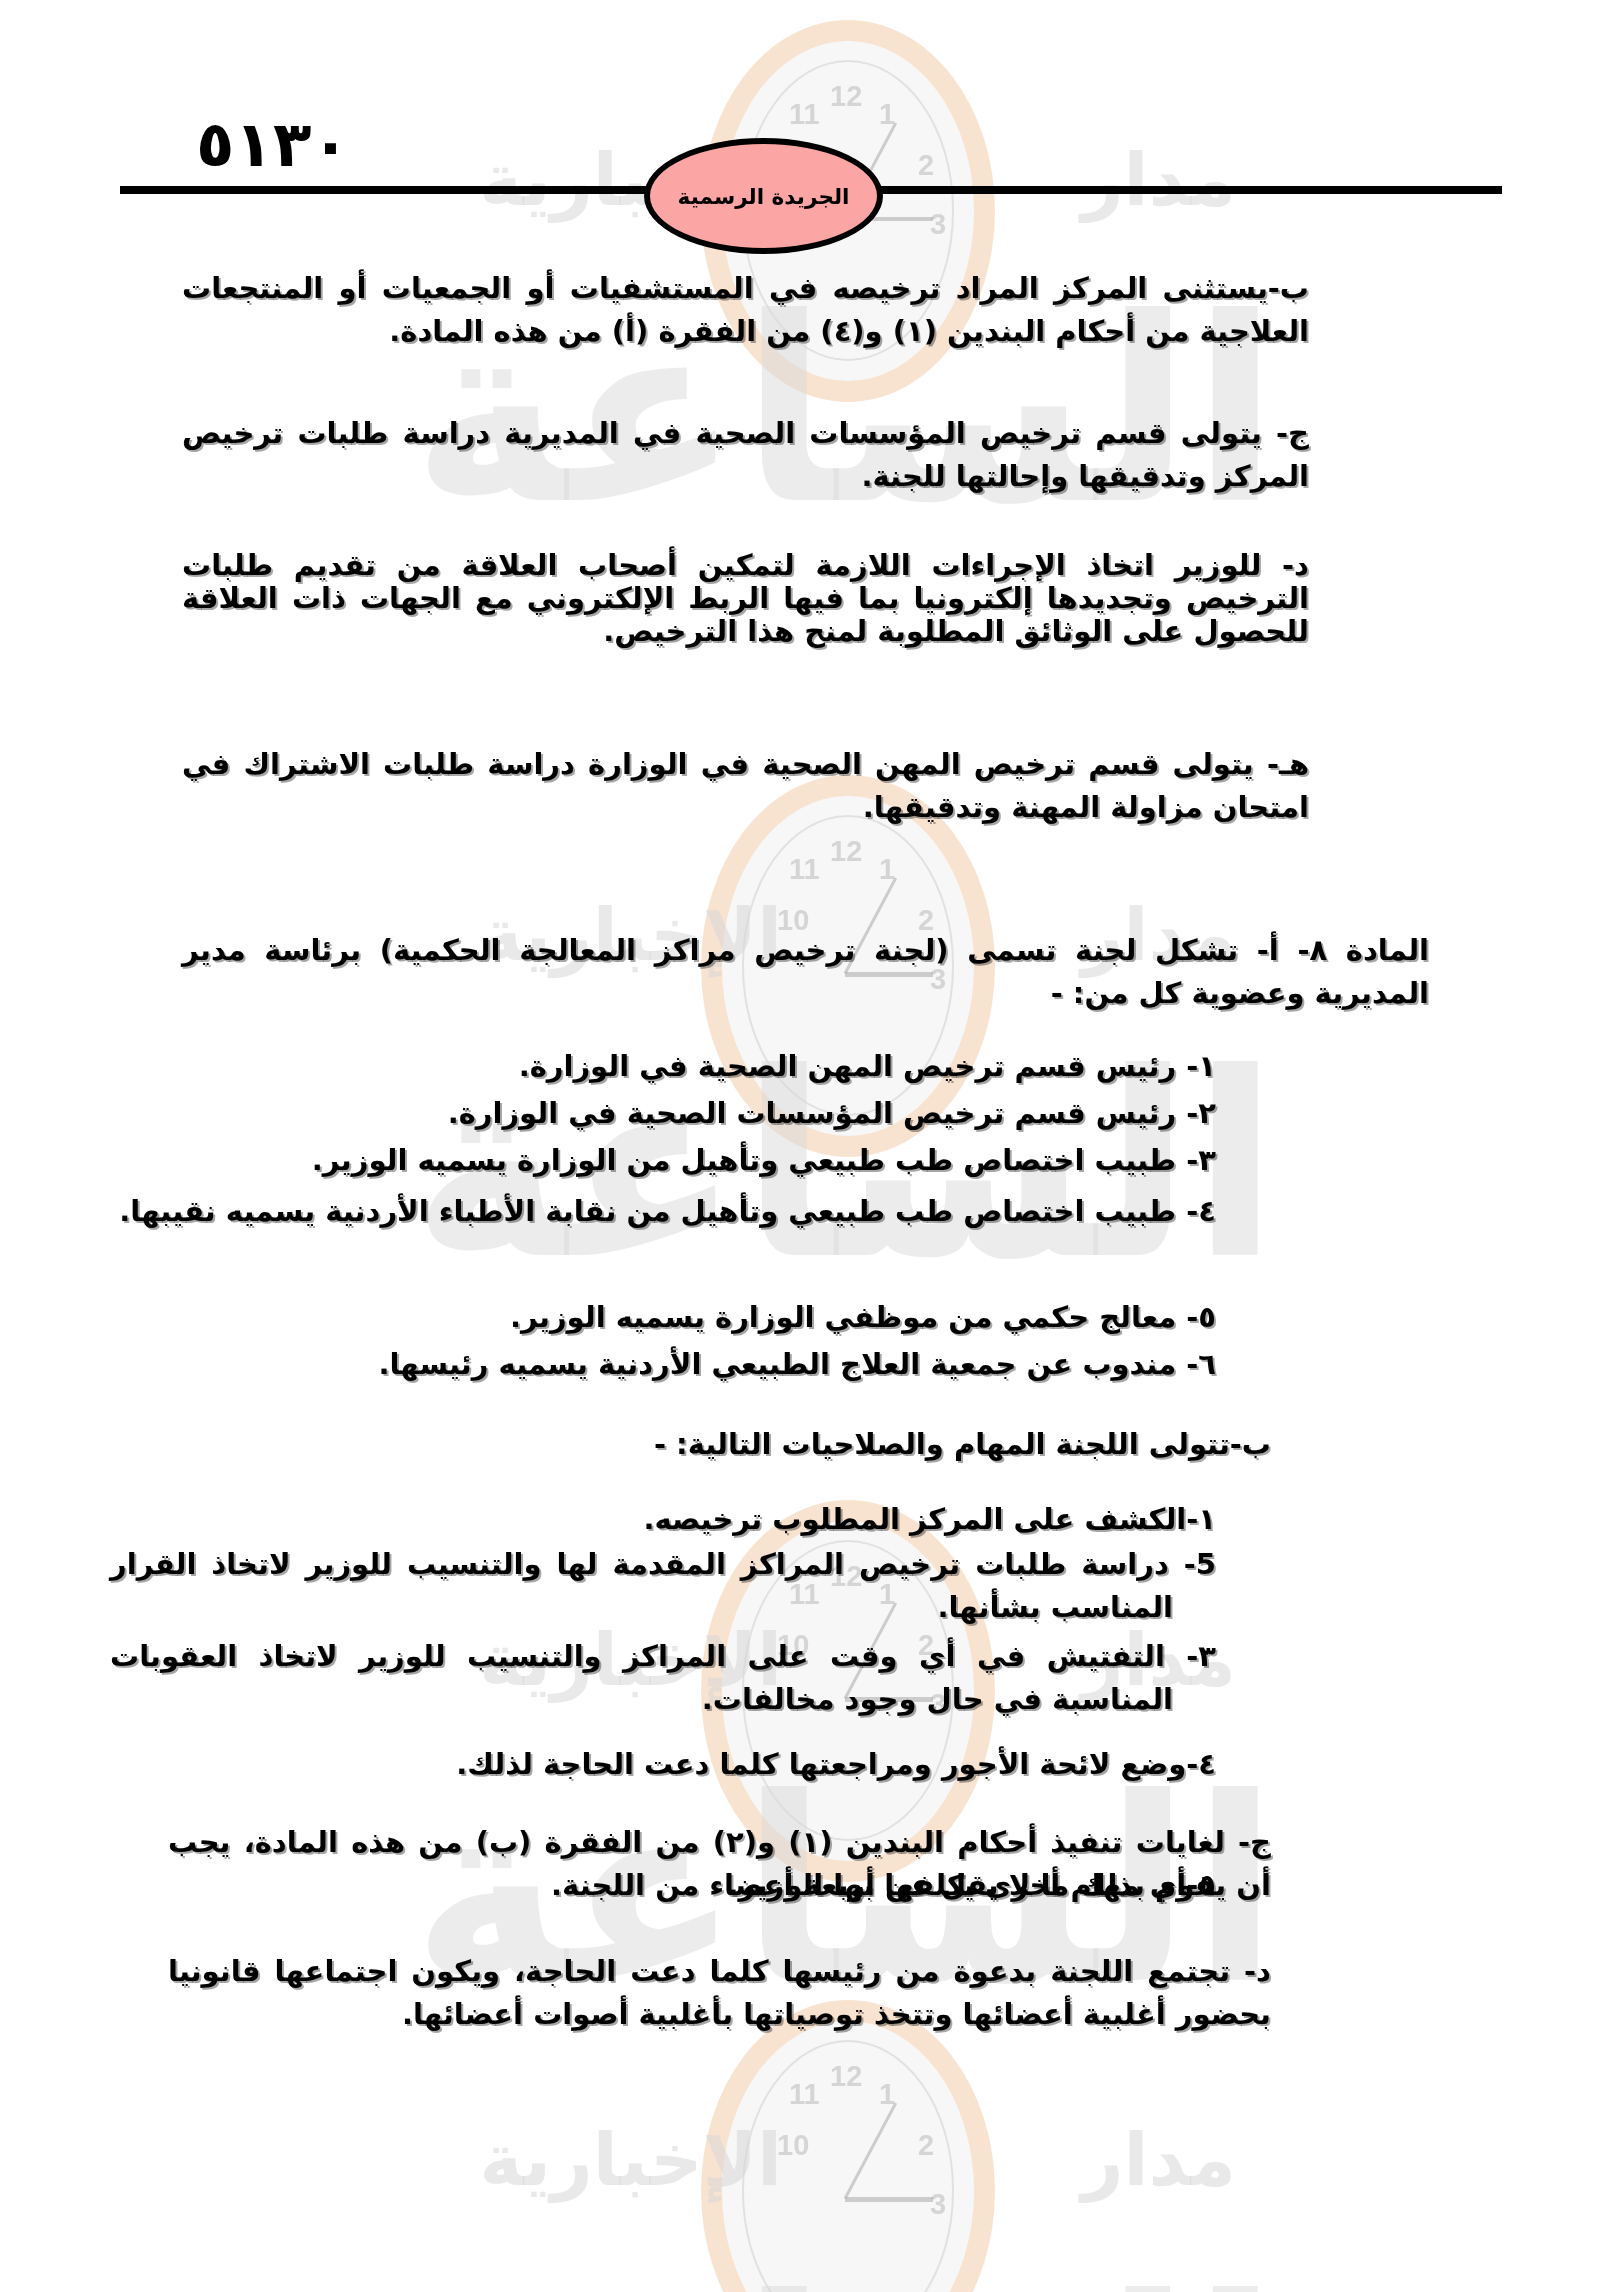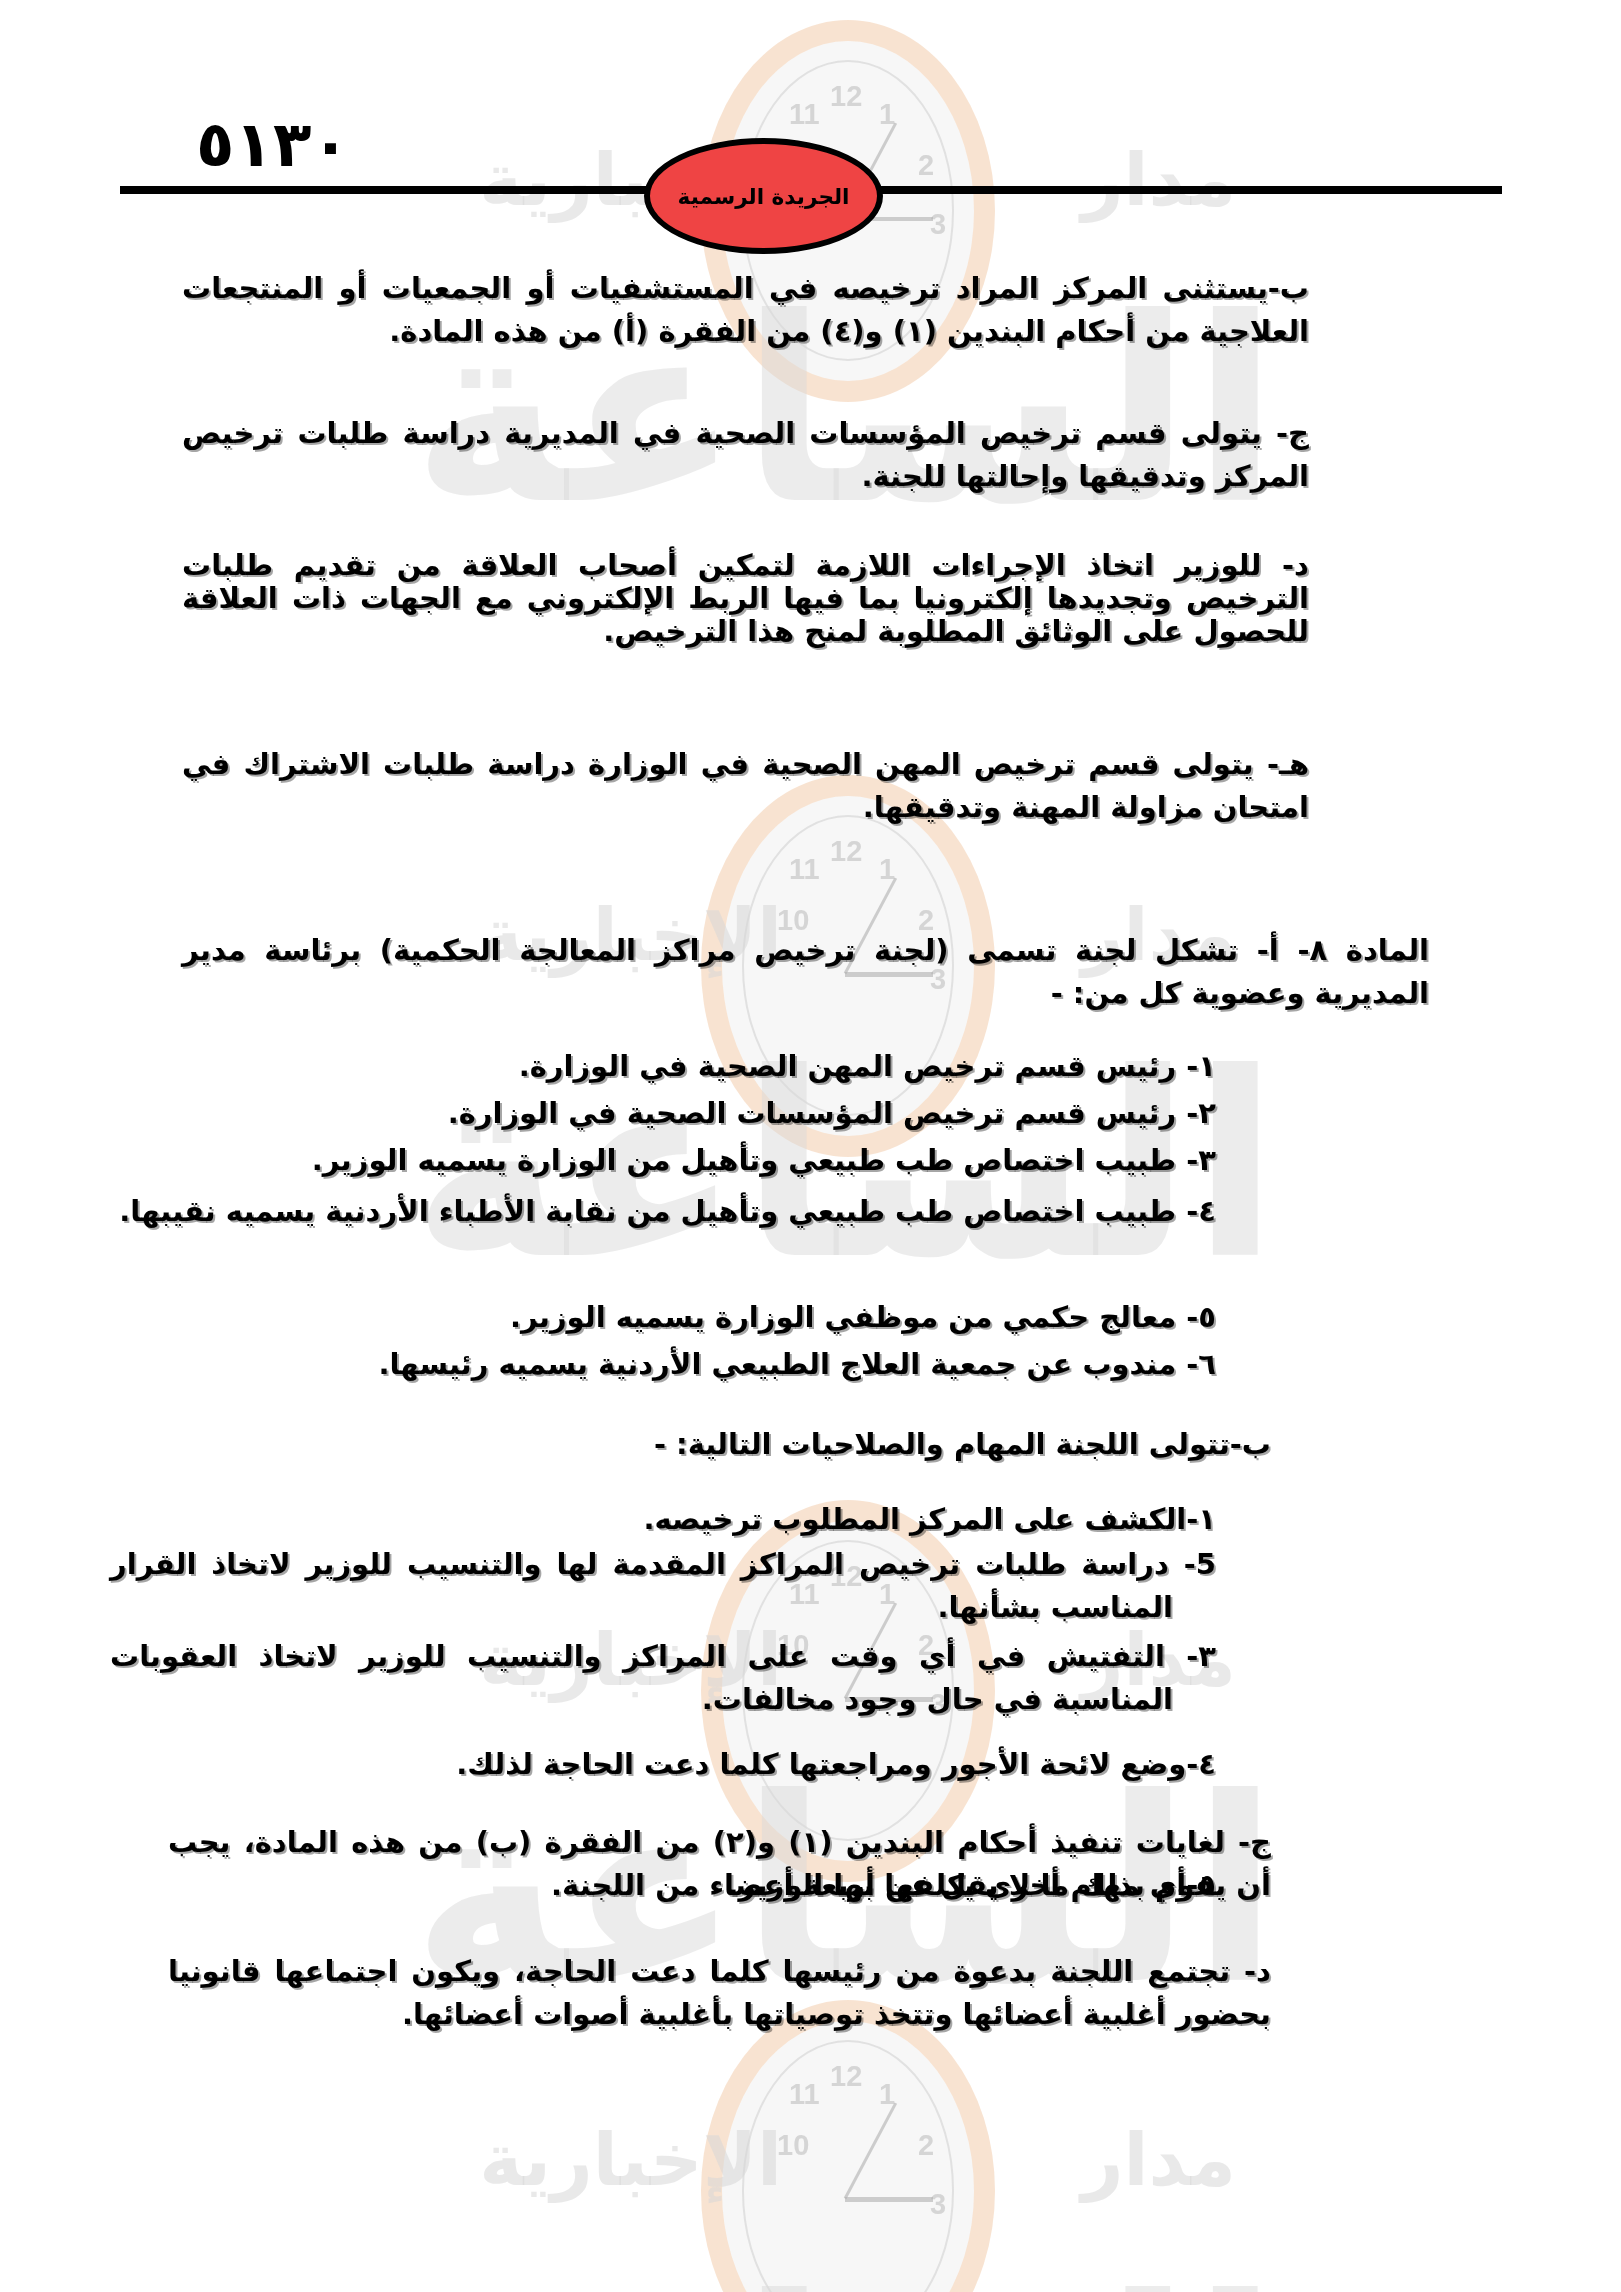--- a/index.html
+++ b/index.html
@@ -101,21 +101,21 @@
       z-index: 1;
     }
     .header-oval {
       position: absolute;
       left: 644px;
       top: 138px;
       width: 239px;
       height: 116px;
       border: 6.9px solid #000;
       border-radius: 50%;
-      background: #ef4444;
+      background: #fca5a5;
       box-sizing: border-box;
       display: flex;
       align-items: center;
       justify-content: center;
       z-index: 2;
     }
     .header-oval span {
       font-family: "DejaVu Sans", sans-serif;
       font-size: 21.6px;
       font-weight: bold;

